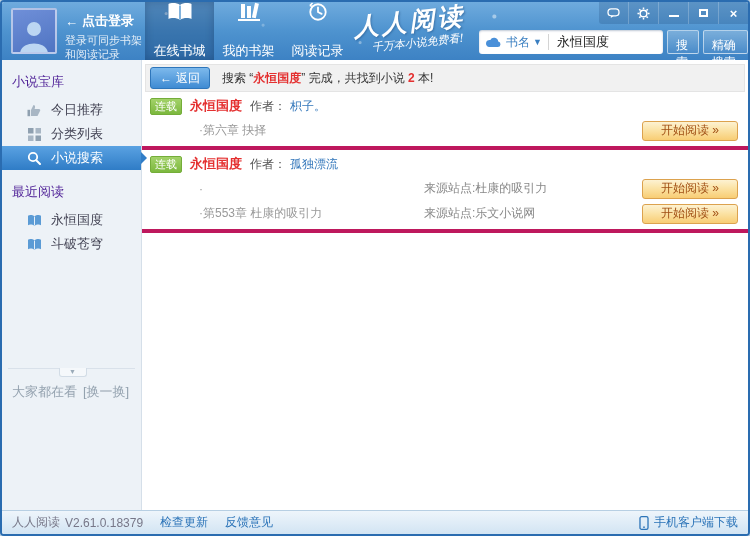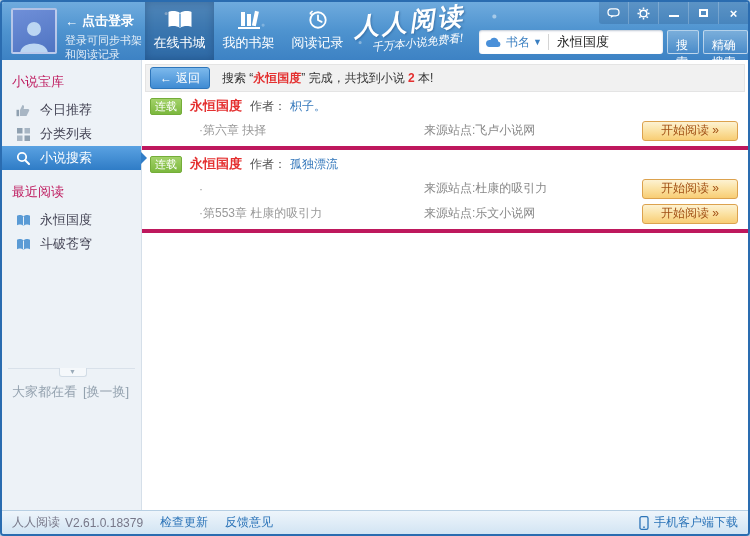--- a/index.html
+++ b/index.html
@@ -24,21 +24,21 @@
     border:2px solid rgba(255,255,255,.55);border-radius:2px;
     background:linear-gradient(160deg,#6f8fd8,#4f74c2);
     display:flex;align-items:flex-end;justify-content:center;overflow:hidden;
   }
   .login-block{position:absolute;left:63px;top:10px;color:#fff;}
   .login-title{font-size:13px;font-weight:bold;display:flex;align-items:center;gap:4px;cursor:pointer;}
   .login-sub{font-size:11px;color:rgba(255,255,255,.85);line-height:14px;margin-top:3px;}
   .tabs{position:absolute;left:143px;top:0;height:58px;display:flex;}
   .tab{
     width:69px;height:58px;display:flex;flex-direction:column;align-items:center;
-    justify-content:center;gap:4px;color:#fff;font-size:13px;cursor:pointer;
+    justify-content:space-between;gap:4px;color:#fff;font-size:13px;cursor:pointer;
   }
   .tab.active{background:rgba(16,55,105,.32);box-shadow:inset 0 0 8px rgba(0,25,60,.25);}
   .logo{position:absolute;left:352px;top:3px;color:#fff;transform:rotate(-6deg);pointer-events:none;}
   .logo-title{font-family:"DejaVu Serif","Liberation Serif",serif;font-style:italic;font-weight:bold;font-size:25px;letter-spacing:3px;text-shadow:1px 1px 2px rgba(20,60,110,.4);}
   .logo-slogan{font-family:"DejaVu Serif","Liberation Serif",serif;font-style:italic;font-size:11px;margin-left:16px;margin-top:-2px;}
   .searchbox{position:absolute;left:477px;top:28px;display:flex;align-items:center;}
   .search-field{
     width:184px;height:24px;box-sizing:border-box;background:#fff;border-radius:3px;
     display:flex;align-items:center;padding:0 6px;box-shadow:inset 0 1px 2px rgba(0,40,90,.25);
   }
@@ -57,23 +57,23 @@
     width:29px;height:22px;display:flex;align-items:center;justify-content:center;
     color:#fff;cursor:pointer;border-left:1px solid rgba(255,255,255,.22);font-size:13px;
   }
   .minimize-bar{width:10px;height:2px;background:#fff;margin-top:6px;}
   .maximize-box{width:9px;height:8px;border:2px solid #fff;box-sizing:border-box;}
   
   .sidebar{
     position:absolute;top:58px;left:0;width:140px;bottom:24px;z-index:2;
     background:#edf2f7;border-right:1px solid #d5dfe9;box-sizing:border-box;overflow:visible;
   }
-  .side-title{margin:13px 15px 7px 10px;color:#be185d;font-size:13px;}
+  .side-title{margin:13px 15px 7px 10px;color:#4c1d95;font-size:13px;}
   .side-item{
-    height:24px;display:flex;align-items:center;padding-left:13px;gap:9px;
+    height:24px;display:flex;align-items:center;padding-left:24px;gap:9px;
     font-size:13px;color:#445;cursor:pointer;position:relative;
   }
   .side-item.active{background:linear-gradient(180deg,#5aa2e2,#2f7cc6);color:#fff;}
   .side-item.active::after{
     content:"";position:absolute;right:-6px;top:50%;margin-top:-6px;
     border-left:6px solid #307dc7;border-top:6px solid transparent;border-bottom:6px solid transparent;
   }
   .icon-cell{width:16px;display:flex;justify-content:center;}
   .side-divider{margin:112px 6px 0;border-top:1px solid #d9e1ea;position:relative;}
   .side-handle{
@@ -317,21 +317,20 @@
 
     <div class="result-block">
       <div class="block-header">
         <span class="badge">连载</span>
         <span class="r-title">永恒国度</span>
         <span class="author-label">作者：</span>
         <span class="author">枳子。</span>
       </div>
       <div class="chapter-row">
         <span class="chapter">·第六章 抉择</span>
-        <span class="source"><span>来源站点:</span><span>飞卢小说网</span></span>
         <div class="read-btn">
           <span>开始阅读 »</span>
         </div>
       </div>
     </div>
 
     <div class="result-block">
       <div class="block-header">
         <span class="badge">连载</span>
         <span class="r-title">永恒国度</span>

